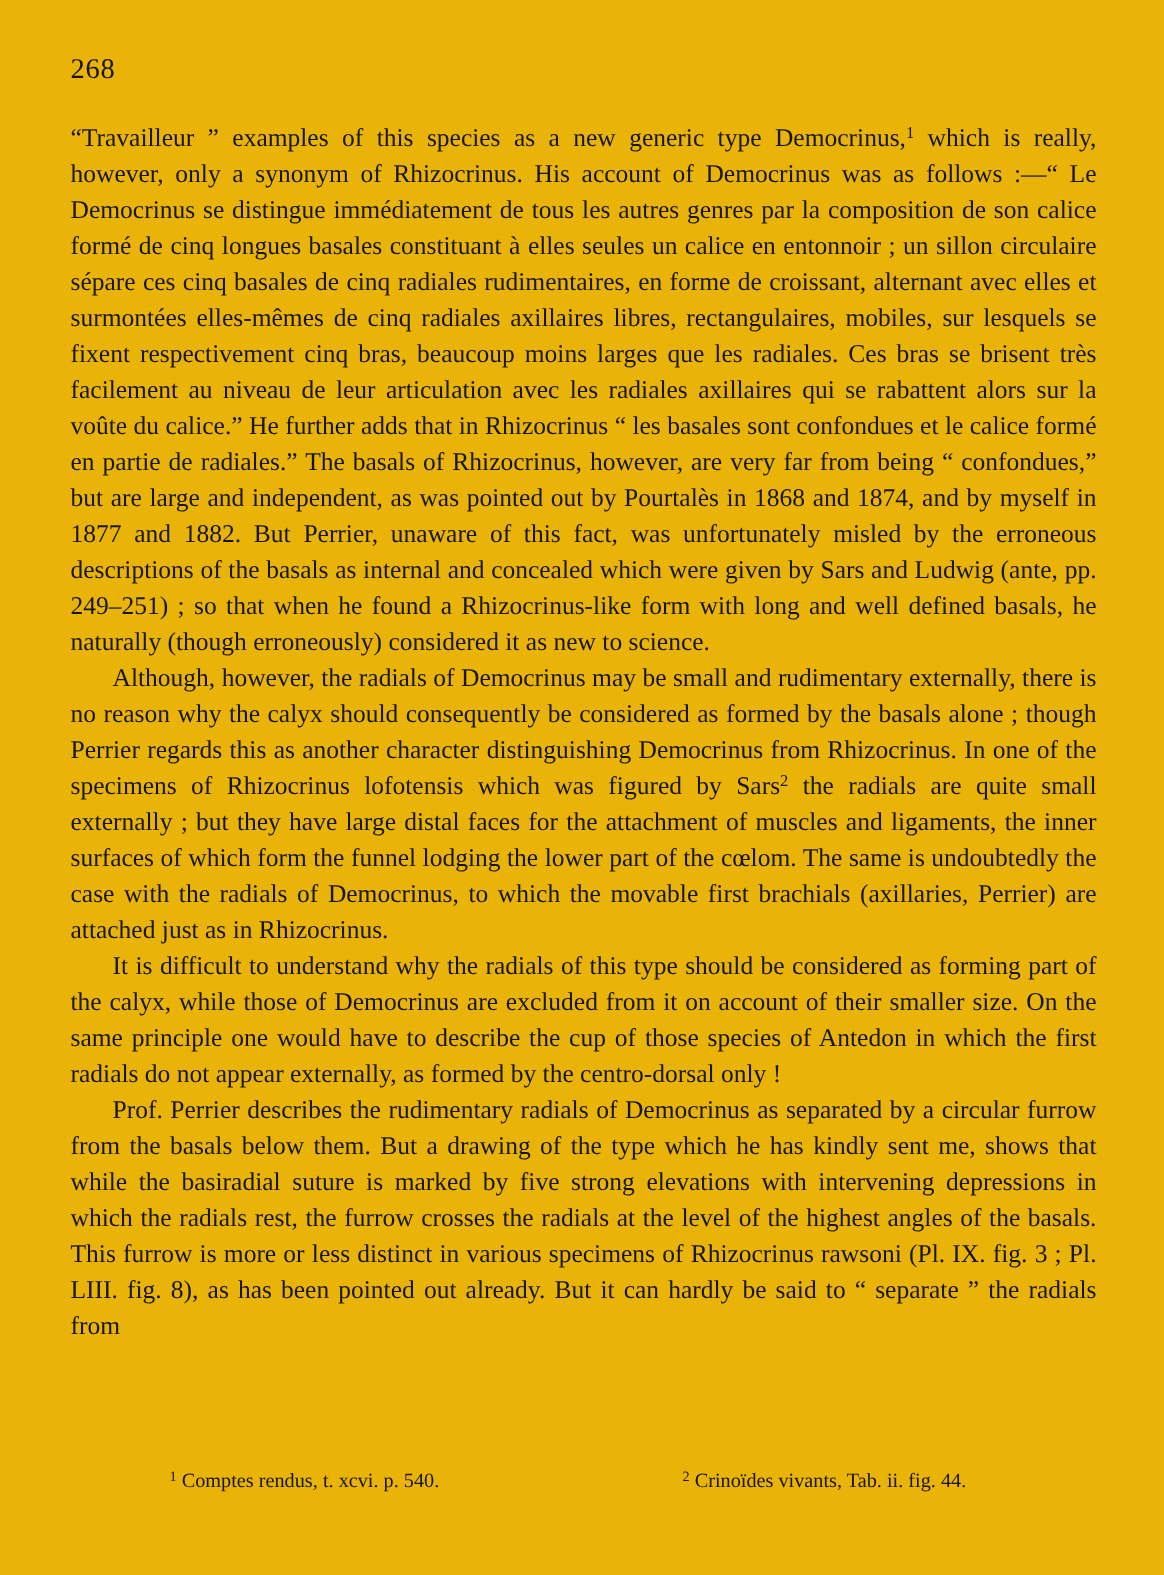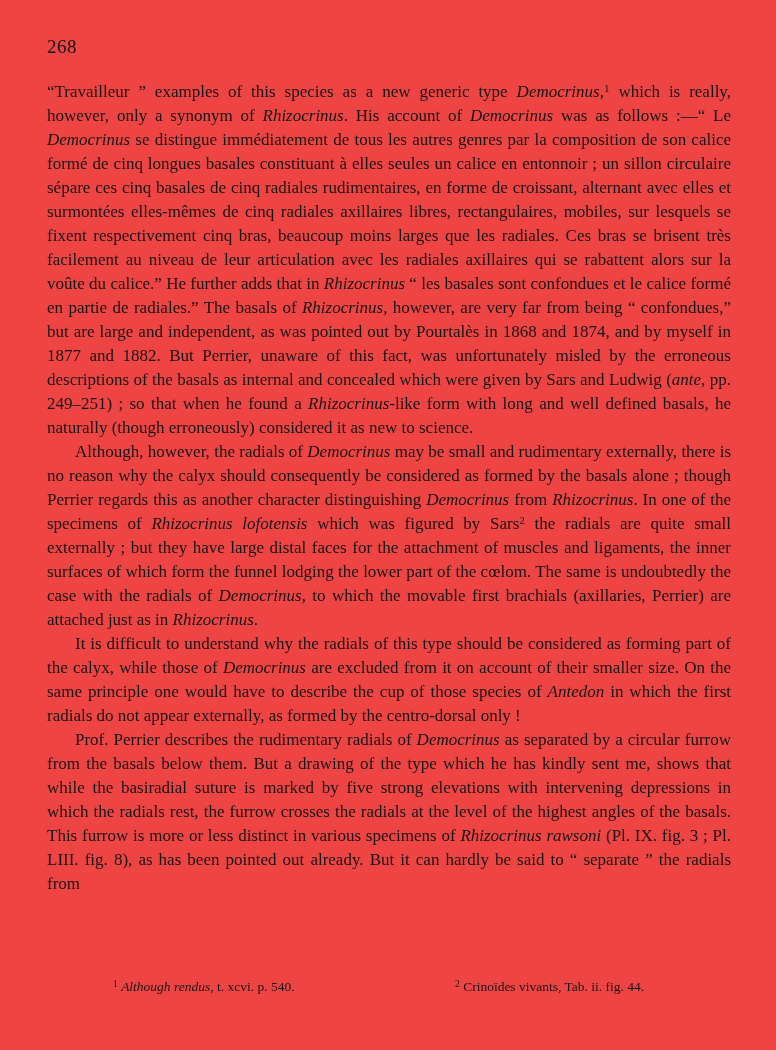--- a/index.html
+++ b/index.html
@@ -4,21 +4,21 @@
 <style>
   html, body {
     margin: 0;
     padding: 0;
     background: #ffffff;
   }
   .page {
     position: relative;
     width: 776px;
     height: 1050px;
-    background: #ef4444;
+    background: #eab308;
     color: #161616;
     font-family: "Liberation Serif", "DejaVu Serif", serif;
     overflow: hidden;
     box-sizing: border-box;
   }
   .header {
     position: absolute;
     top: 36px;
     left: 47px;
     right: 46px;
@@ -52,21 +52,20 @@
     text-align: justify;
   }
   .body-text p.para {
     margin: 0;
     padding: 0;
   }
   .body-text p.para.indent {
     text-indent: 28px;
   }
   .it {
-    font-style: italic;
   }
   sup.fnmark {
     font-size: 11px;
     line-height: 0;
     vertical-align: 5px;
   }
   .footnotes {
     position: absolute;
     left: 47px;
     width: 684px;
@@ -89,16 +88,16 @@
   </div>
 
   <div class="body-text">
       <p class="para"><span>“Travailleur ” examples of this species as a new generic type </span><span class="it">Democrinus</span><span>,</span><sup class="fnmark">1</sup><span> which is really, however, only a synonym of </span><span class="it">Rhizocrinus</span><span>.  His account of </span><span class="it">Democrinus</span><span> was as follows :—“ Le </span><span class="it">Democrinus</span><span> se distingue immédiatement de tous les autres genres par la composition de son calice formé de cinq longues basales constituant à elles seules un calice en entonnoir ; un sillon circulaire sépare ces cinq basales de cinq radiales rudimentaires, en forme de croissant, alternant avec elles et surmontées elles-mêmes de cinq radiales axillaires libres, rectangulaires, mobiles, sur lesquels se fixent respectivement cinq bras, beaucoup moins larges que les radiales.  Ces bras se brisent très facilement au niveau de leur articulation avec les radiales axillaires qui se rabattent alors sur la voûte du calice.”  He further adds that in </span><span class="it">Rhizocrinus</span><span> “ les basales sont confondues et le calice formé en partie de radiales.”  The basals of </span><span class="it">Rhizocrinus</span><span>, however, are very far from being “ confondues,” but are large and independent, as was pointed out by Pourtalès in 1868 and 1874, and by myself in 1877 and 1882.  But Perrier, unaware of this fact, was unfortunately misled by the erroneous descriptions of the basals as internal and concealed which were given by Sars and Ludwig (</span><span class="it">ante</span><span>, pp. 249–251) ; so that when he found a </span><span class="it">Rhizocrinus</span><span>-like form with long and well defined basals, he naturally (though erroneously) considered it as new to science.</span></p>
       <p class="para indent"><span>Although, however, the radials of </span><span class="it">Democrinus</span><span> may be small and rudimentary externally, there is no reason why the calyx should consequently be considered as formed by the basals alone ; though Perrier regards this as another character distinguishing </span><span class="it">Democrinus</span><span> from </span><span class="it">Rhizocrinus</span><span>.  In one of the specimens of </span><span class="it">Rhizocrinus lofotensis</span><span> which was figured by Sars</span><sup class="fnmark">2</sup><span> the radials are quite small externally ; but they have large distal faces for the attachment of muscles and ligaments, the inner surfaces of which form the funnel lodging the lower part of the cœlom.  The same is undoubtedly the case with the radials of </span><span class="it">Democrinus</span><span>, to which the movable first brachials (axillaries, Perrier) are attached just as in </span><span class="it">Rhizocrinus</span><span>.</span></p>
       <p class="para indent"><span>It is difficult to understand why the radials of this type should be considered as forming part of the calyx, while those of </span><span class="it">Democrinus</span><span> are excluded from it on account of their smaller size.  On the same principle one would have to describe the cup of those species of </span><span class="it">Antedon</span><span> in which the first radials do not appear externally, as formed by the centro-dorsal only !</span></p>
       <p class="para indent"><span>Prof. Perrier describes the rudimentary radials of </span><span class="it">Democrinus</span><span> as separated by a circular furrow from the basals below them.  But a drawing of the type which he has kindly sent me, shows that while the basiradial suture is marked by five strong elevations with intervening depressions in which the radials rest, the furrow crosses the radials at the level of the highest angles of the basals.  This furrow is more or less distinct in various specimens of </span><span class="it">Rhizocrinus rawsoni</span><span> (Pl. IX. fig. 3 ; Pl. LIII. fig. 8), as has been pointed out already.  But it can hardly be said to “ separate ” the radials from</span></p>
     </div>
 
   <div class="footnotes">
-      <span class="fn fn-0"><sup class="fnmark">1</sup> <span class="it">Although rendus</span><span>, t. xcvi. p. 540.</span></span>
+      <span class="fn fn-0"><sup class="fnmark">1</sup> <span class="it">Comptes rendus</span><span>, t. xcvi. p. 540.</span></span>
       <span class="fn fn-1"><sup class="fnmark">2</sup> <span>Crinoïdes vivants, Tab. ii. fig. 44.</span></span>
     </div>
 </div>
 
 </body></html>

